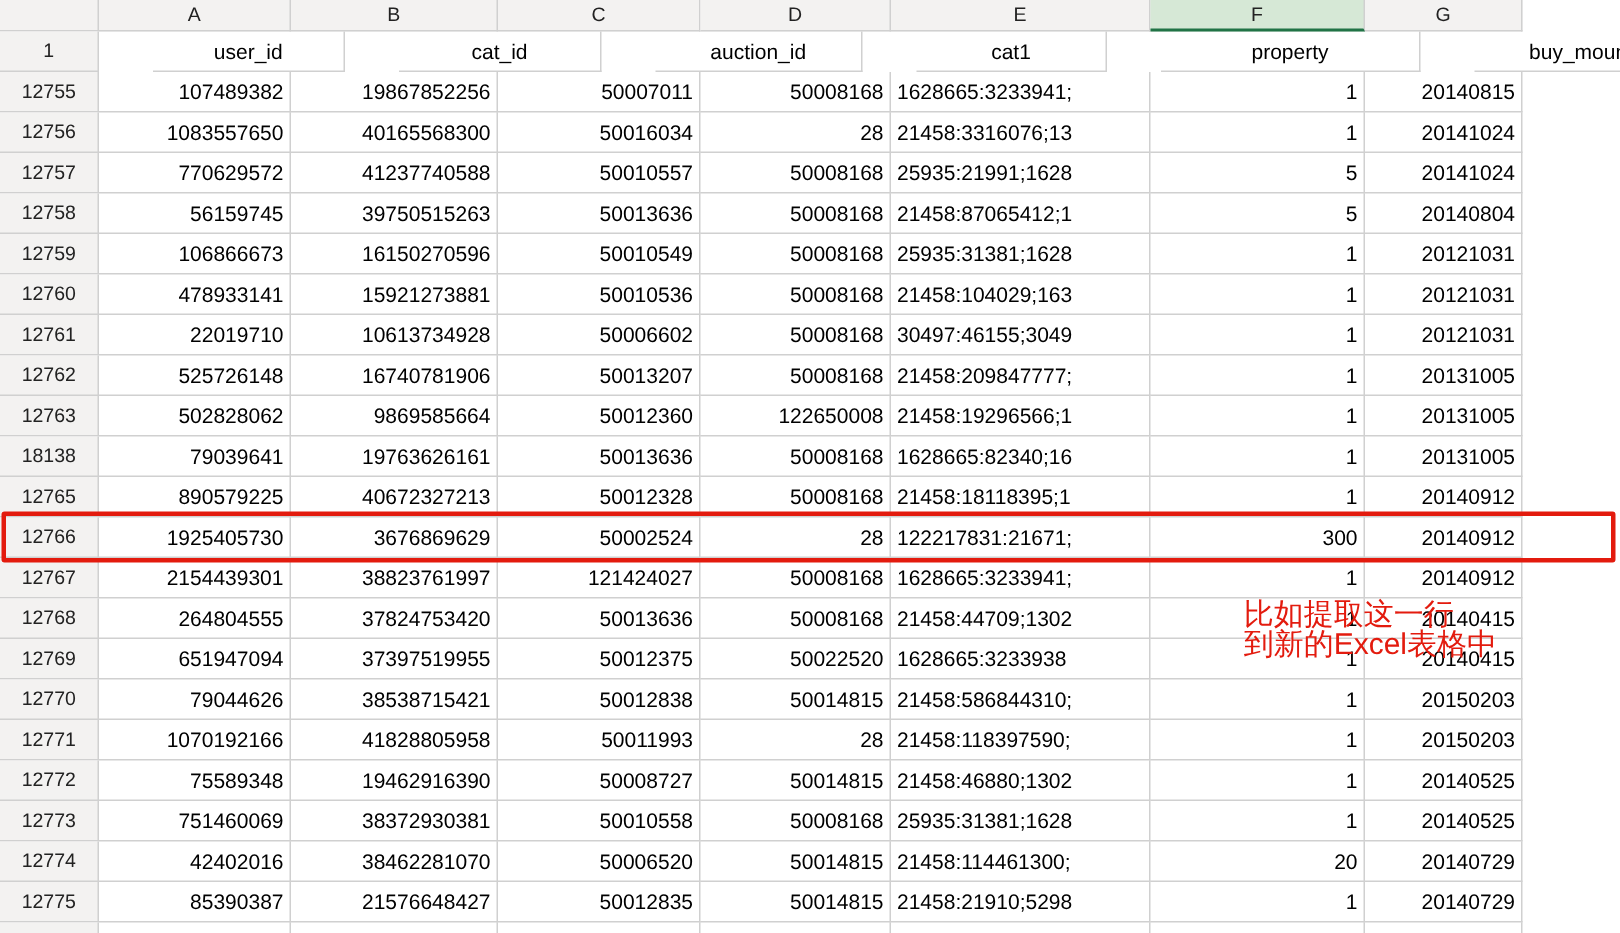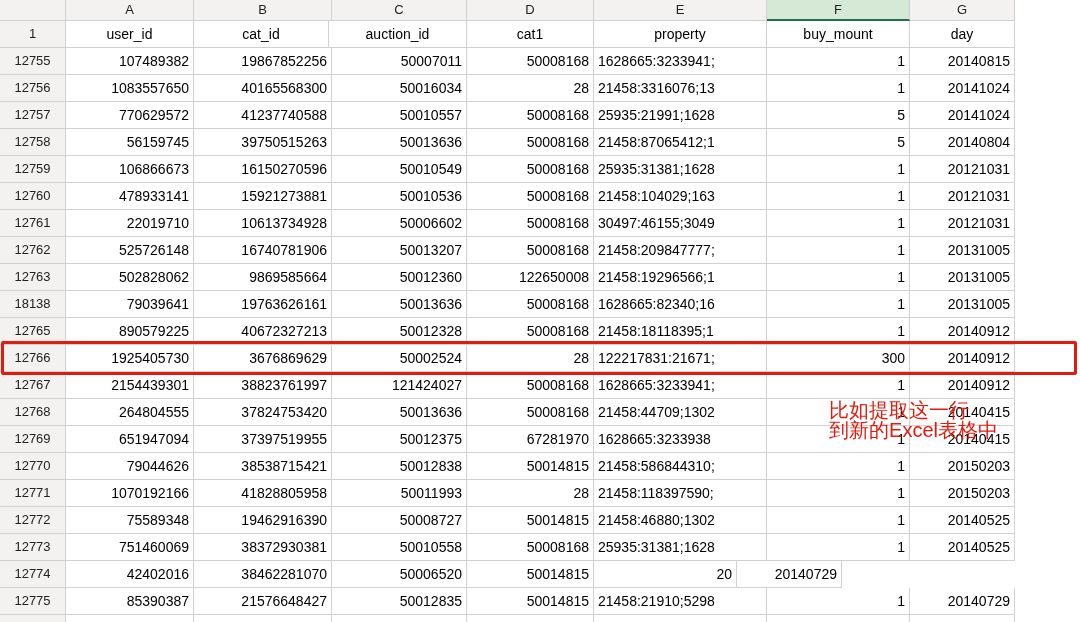--- a/index.html
+++ b/index.html
@@ -51,21 +51,21 @@
   }
   .c-A { width: 128px; flex: 0 0 128px; }
   .c-B { width: 138px; flex: 0 0 138px; }
   .c-C { width: 135px; flex: 0 0 135px; }
   .c-D { width: 127px; flex: 0 0 127px; }
   .c-E { width: 173px; flex: 0 0 173px; }
   .c-F { width: 143px; flex: 0 0 143px; }
   .c-G { width: 105px; flex: 0 0 105px; }
   .num { text-align: right; }
   .txt { text-align: left; }
-  .ctr { text-align: center; }
+  .ctr { text-align: center; margin-left: 36px; }
   
   .colhdr.sel {
     background: #d6e8d6;
     border-bottom: 2px solid #217346;
   }
   
   .red-box {
     position: absolute;
     pointer-events: none;
     border: 3px solid #e31b0e;
@@ -261,21 +261,21 @@
         <div class="cell c-E txt">21458:44709;1302</div>
         <div class="cell c-F num">1</div>
         <div class="cell c-G num">20140415</div>
         <div class="anno"><span>比如提取这一行</span><br><span>到新的Excel表格中</span></div>
       </div>
       <div class="row">
         <div class="rowlabel">12769</div>
         <div class="cell c-A num">651947094</div>
         <div class="cell c-B num">37397519955</div>
         <div class="cell c-C num">50012375</div>
-        <div class="cell c-D num">67281970</div>
+        <div class="cell c-D num">50022520</div>
         <div class="cell c-E txt">1628665:3233938</div>
         <div class="cell c-F num">1</div>
         <div class="cell c-G num">20140415</div>
       </div>
       <div class="row">
         <div class="rowlabel">12770</div>
         <div class="cell c-A num">79044626</div>
         <div class="cell c-B num">38538715421</div>
         <div class="cell c-C num">50012838</div>
         <div class="cell c-D num">50014815</div>
@@ -312,20 +312,21 @@
         <div class="cell c-E txt">25935:31381;1628</div>
         <div class="cell c-F num">1</div>
         <div class="cell c-G num">20140525</div>
       </div>
       <div class="row">
         <div class="rowlabel">12774</div>
         <div class="cell c-A num">42402016</div>
         <div class="cell c-B num">38462281070</div>
         <div class="cell c-C num">50006520</div>
         <div class="cell c-D num">50014815</div>
+        <div class="cell c-E txt">21458:114461300;</div>
         <div class="cell c-F num">20</div>
         <div class="cell c-G num">20140729</div>
       </div>
       <div class="row">
         <div class="rowlabel">12775</div>
         <div class="cell c-A num">85390387</div>
         <div class="cell c-B num">21576648427</div>
         <div class="cell c-C num">50012835</div>
         <div class="cell c-D num">50014815</div>
         <div class="cell c-E txt">21458:21910;5298</div>

